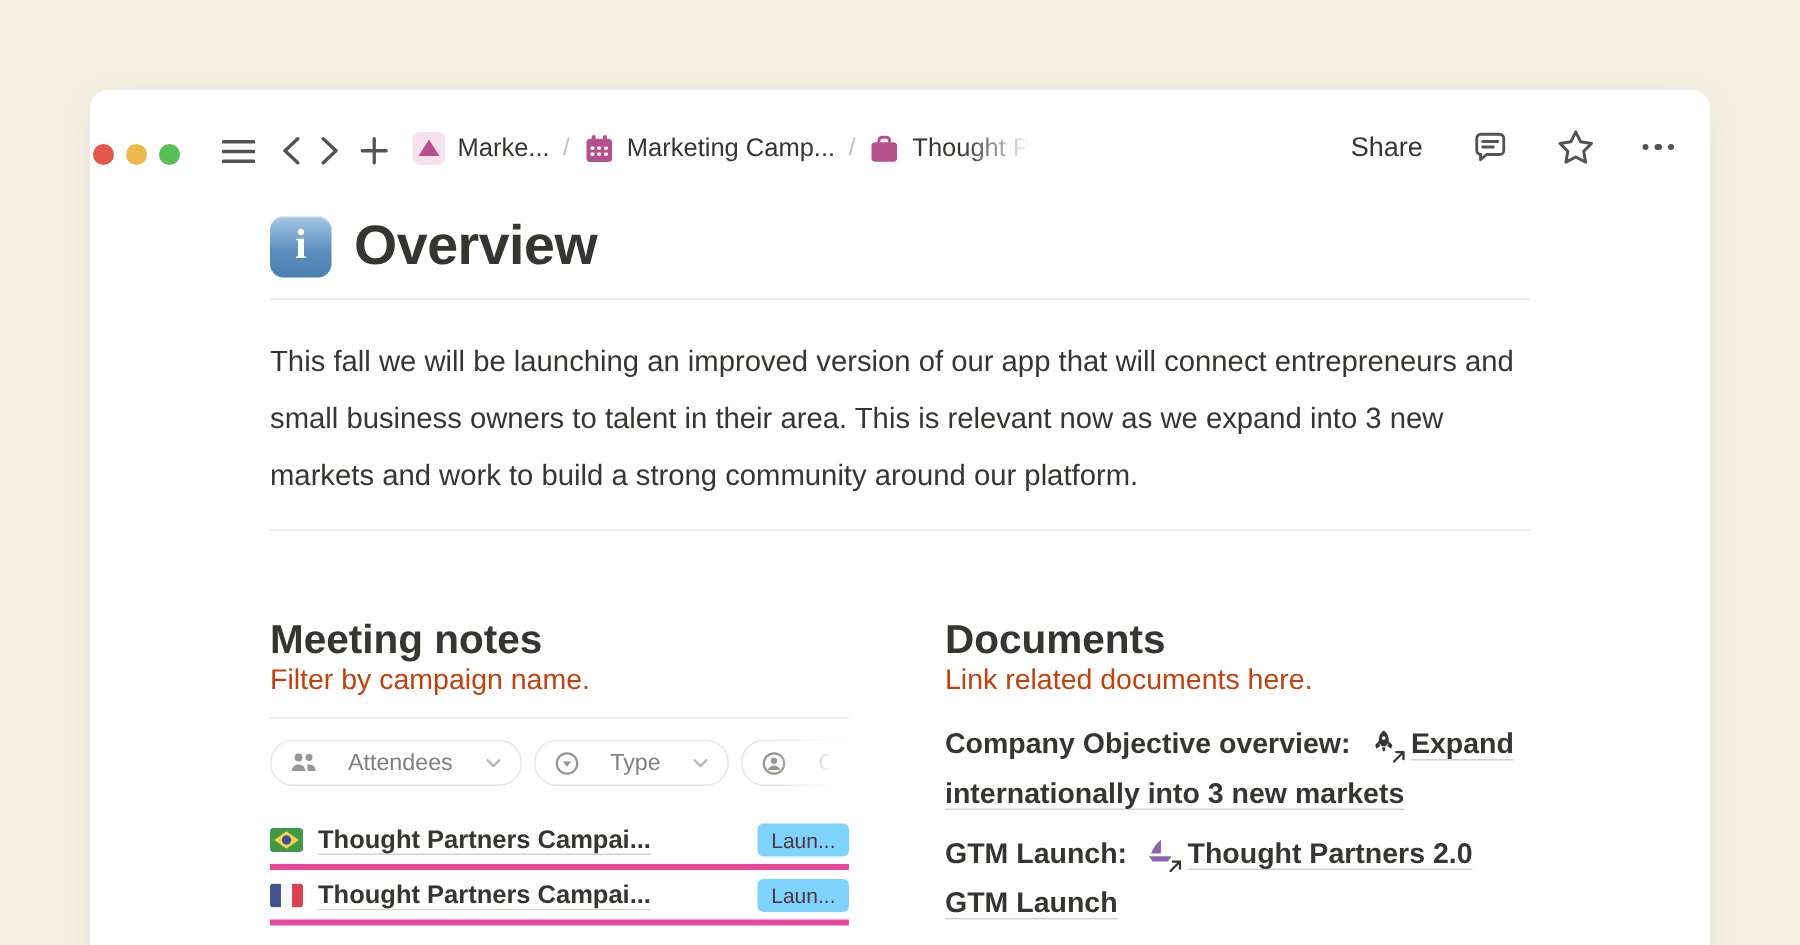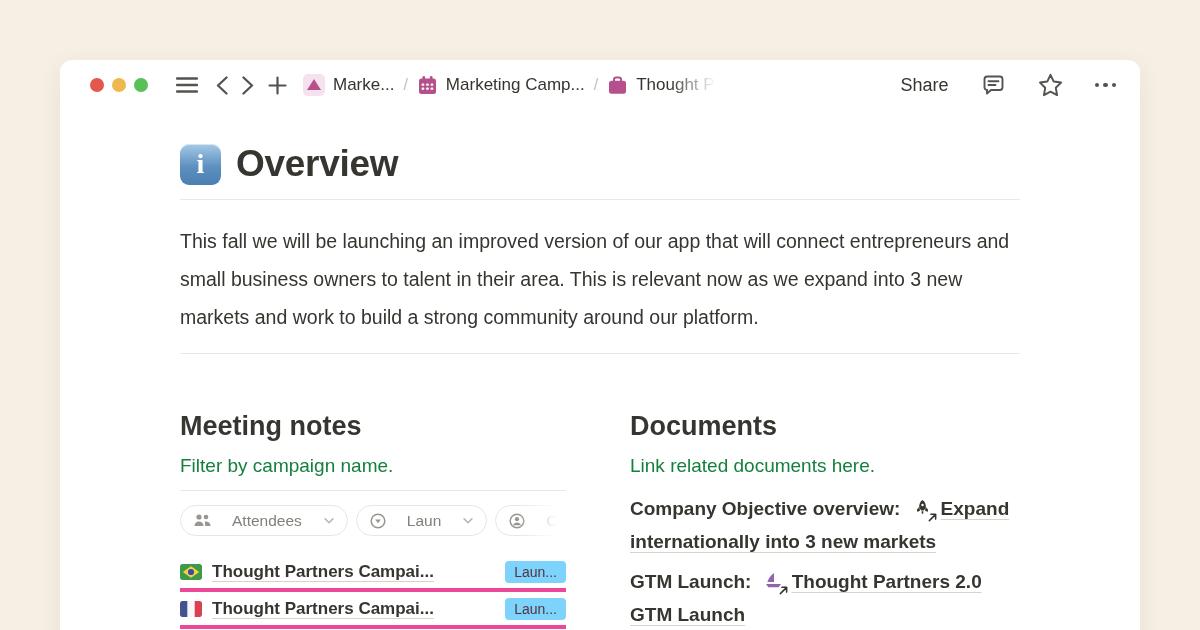--- a/index.html
+++ b/index.html
@@ -10,21 +10,21 @@
     font-family:"Liberation Sans", sans-serif;
     color:#37352F;
   }
   .window {
     position:absolute; left:60px; top:60px; width:1080px; height:600px;
     background:#FFFFFF; border-radius:12px;
     box-shadow:0 6px 28px rgba(0,0,0,0.06);
   }
   
   .toolbar {
-    display:flex; align-items:center; height:50px; padding:0 24px 0 30px;
+    display:flex; align-items:flex-end; height:50px; padding:0 24px 0 2px;
   }
   .traffic { display:flex; gap:8px; align-items:center; }
   .light { width:14px; height:14px; border-radius:50%; }
   .light.red { background:#E3574D; }
   .light.yellow { background:#EDB94F; }
   .light.green { background:#59BF57; }
   .tool-ic { display:inline-flex; align-items:center; justify-content:center; cursor:pointer; color:#55534F; }
   .hamburger { margin-left:28px; }
   .nav-chevrons { display:flex; gap:14px; margin-left:18px; }
   .plus { margin-left:14px; }
@@ -61,21 +61,21 @@
     color:#FFFFFF; font-family:"Liberation Serif", serif; font-weight:700; font-size:28px; line-height:1;
   }
   .page-title { font-size:37px; font-weight:700; letter-spacing:-0.3px; color:#37352F; }
   .divider { height:1px; background:#E9E8E4; margin-top:14px; }
   .intro { margin-top:22px; font-size:19.5px; line-height:38px; color:#37352F; width:840px; }
   .divider.after-intro { margin-top:17px; }
   .columns { display:flex; gap:64px; margin-top:57px; }
   .col-left { width:386px; flex:none; }
   .col-right { width:390px; flex:none; }
   .h2 { font-size:27px; font-weight:700; color:#37352F; }
-  .subtitle { margin-top:13px; font-size:19px; color:#15803d; }
+  .subtitle { margin-top:1px; font-size:19px; color:#c2410c; }
   
   .view-row { margin-top:25px; display:flex; align-items:center; gap:9px; cursor:pointer; }
   .view-name { font-size:16.5px; font-weight:700; color:#37352F; }
   .chev-sm { color:#B9B7B2; display:inline-flex; }
   .col-left .divider.view-div { margin-top:13px; }
   
   .chips-wrap { position:relative; margin-top:14px; width:100%; overflow:hidden; }
   .chips { display:flex; gap:8px; width:max-content; }
   .chip {
     display:inline-flex; align-items:center; gap:21px; height:31px; padding:0 13px;
@@ -251,21 +251,21 @@
                     <svg width="10" height="6" viewBox="0 0 11 7" fill="none" stroke="#B9B7B2" stroke-width="1.8" stroke-linecap="round" stroke-linejoin="round">
                       <path d="M1 1l4.5 4.5L10 1"></path>
                     </svg>
                   </span>
               </span>
               <span class="chip">
                 <svg width="16" height="16" viewBox="0 0 16 16" fill="none">
                     <circle cx="8" cy="8" r="6.8" stroke="#98968F" stroke-width="1.5"></circle>
                     <path d="M5.2 6.6h5.6L8 10.2z" fill="#98968F"></path>
                   </svg>
-                <span>Laun</span>
+                <span>Type</span>
                 <span class="chev-sm">
                     <svg width="10" height="6" viewBox="0 0 11 7" fill="none" stroke="#B9B7B2" stroke-width="1.8" stroke-linecap="round" stroke-linejoin="round">
                       <path d="M1 1l4.5 4.5L10 1"></path>
                     </svg>
                   </span>
               </span>
               <span class="chip">
                 <svg width="16" height="16" viewBox="0 0 16 16" fill="none">
                     <circle cx="8" cy="8" r="6.8" stroke="#98968F" stroke-width="1.5"></circle>
                     <circle cx="8" cy="6.2" r="2.1" fill="#98968F"></circle>

